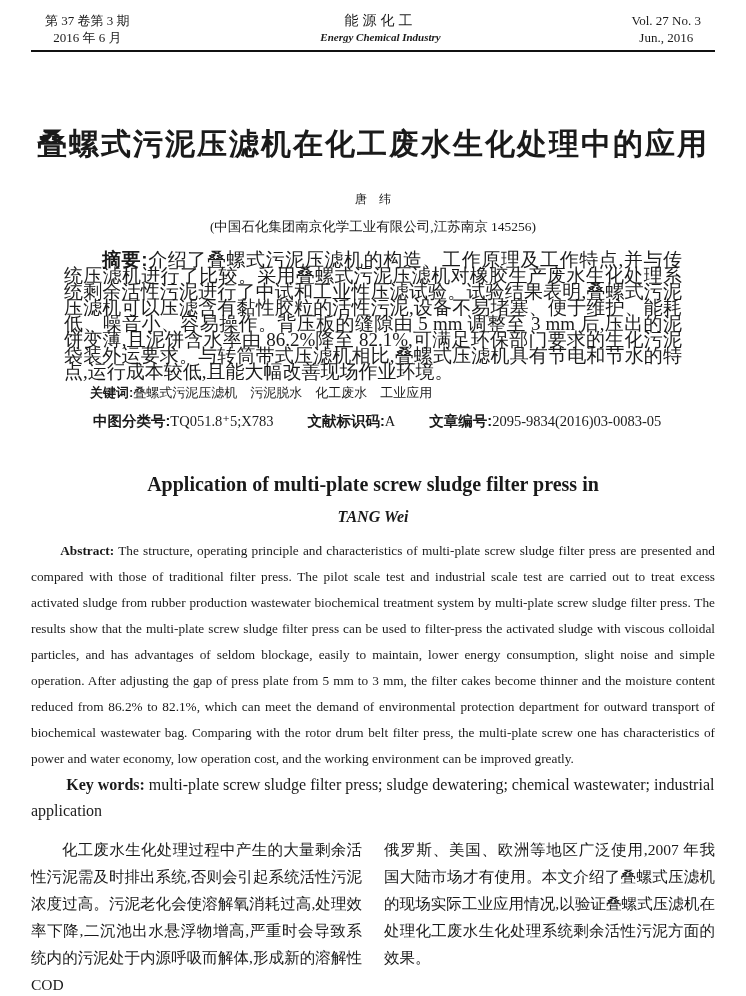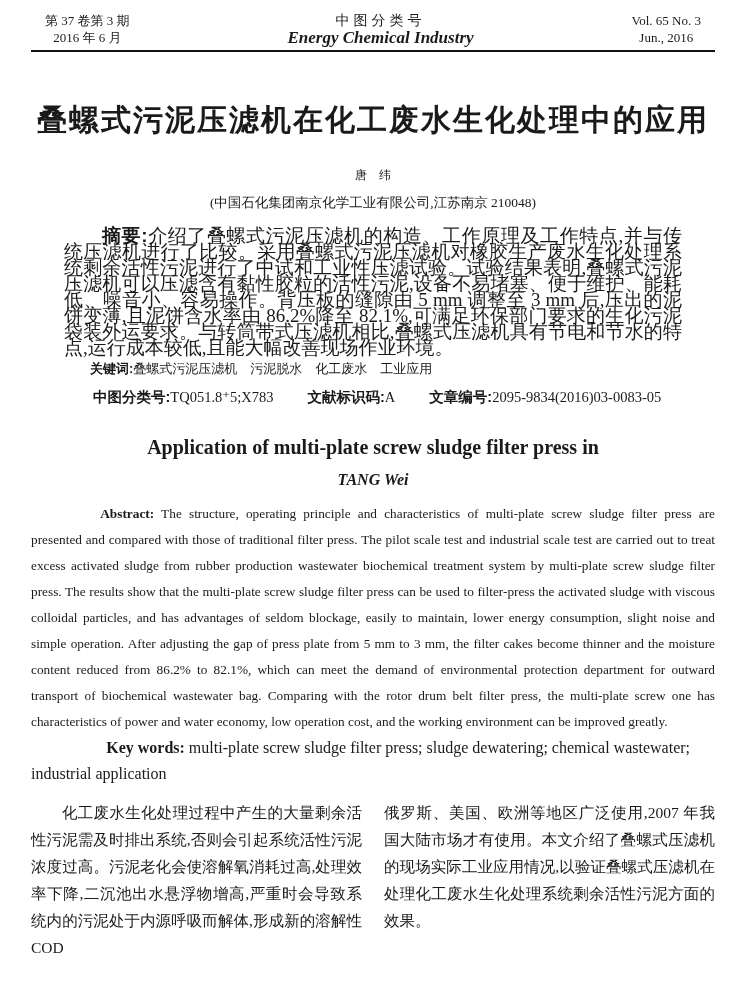--- a/index.html
+++ b/index.html
@@ -26,30 +26,30 @@
     font-size: 13px;
     line-height: 17px;
     padding: 2px 14px 0 14px;
   }
   .jheader .col { text-align: center; }
   .jheader .center-title {
     font-size: 14px;
     letter-spacing: 4px;
     font-weight: 400;
   }
-  .jheader .center-sub { font-style: italic; font-weight: bold; font-size: 17px; }
+  .jheader .center-sub { font-style: italic; font-weight: bold; font-size: 11px; }
   .header-rule {
     border: none;
     border-top: 2.2px solid #111;
     margin-top: 4px;
   }
 
   
   .title-cn {
-    margin-top: 48px;
+    margin-top: 72px;
     text-align: center;
     font-size: 30px;
     font-weight: bold;
     letter-spacing: 2px;
     font-family: "Liberation Sans", "DejaVu Sans", sans-serif;
   }
   .author-cn {
     margin-top: 26px;
     text-align: center;
     font-size: 12px;
@@ -78,21 +78,21 @@
   .clc-line {
     margin: 4px 33px 0 33px;
     font-size: 14.5px;
     line-height: 25px;
     text-indent: 2em;
   }
   .clc-line .gap { display: inline-block; width: 34px; }
 
   
   .title-en {
-    margin-top: 22px;
+    margin-top: 35px;
     text-align: center;
     font-size: 20px;
     font-weight: bold;
     line-height: 31px;
   }
   .author-en {
     margin-top: 8px;
     text-align: center;
     font-size: 16px;
     font-style: italic;
@@ -105,21 +105,21 @@
   }
 
   
   .abstract-en {
     margin-top: 12px;
     font-size: 13.3px;
     line-height: 26px;
     text-align: justify;
     text-indent: 2.2em;
   }
-  .abstract-en .lbl, .kw-en .lbl { font-weight: bold; margin-left: 40px; }
+  .abstract-en .lbl, .kw-en .lbl { font-weight: bold; }
   .kw-en {
     margin-top: 0px;
     font-size: 16px;
     line-height: 26px;
     text-indent: 2.2em;
   }
 
   
   .body-cols {
     margin-top: 12px;
@@ -138,33 +138,33 @@
 <body>
 
 <div class="page">
 
   <div class="jheader">
     <div class="col">
       <div>第 37 卷第 3 期</div>
       <div>2016 年 6 月</div>
     </div>
     <div class="col">
-      <div class="center-title">中图分类号</div>
+      <div class="center-title">能源化工</div>
       <div class="center-sub">Energy Chemical Industry</div>
     </div>
     <div class="col">
-      <div>Vol. 65 No. 3</div>
+      <div>Vol. 27 No. 3</div>
       <div>Jun., 2016</div>
     </div>
   </div>
   <hr class="header-rule">
 
   <h1 class="title-cn">叠螺式污泥压滤机在化工废水生化处理中的应用</h1>
   <div class="author-cn">唐　纬</div>
-  <div class="affil-cn">(中国石化集团南京化学工业有限公司,江苏南京 210048)</div>
+  <div class="affil-cn">(中国石化集团南京化学工业有限公司,江苏南京 145256)</div>
 
   <p class="abstract-cn"><span class="lbl">摘要:</span><span>介绍了叠螺式污泥压滤机的构造、工作原理及工作特点,并与传统压滤机进行了比较。采用叠螺式污泥压滤机对橡胶生产废水生化处理系统剩余活性污泥进行了中试和工业性压滤试验。试验结果表明,叠螺式污泥压滤机可以压滤含有黏性胶粒的活性污泥,设备不易堵塞、便于维护、能耗低、噪音小、容易操作。背压板的缝隙由 5 mm 调整至 3 mm 后,压出的泥饼变薄,且泥饼含水率由 86.2%降至 82.1%,可满足环保部门要求的生化污泥袋装外运要求。与转筒带式压滤机相比,叠螺式压滤机具有节电和节水的特点,运行成本较低,且能大幅改善现场作业环境。</span></p>
 
   <p class="kw-cn"><span class="lbl">关键词:</span><span>叠螺式污泥压滤机　污泥脱水　化工废水　工业应用</span></p>
 
   <p class="clc-line"><span class="lbl">中图分类号:</span><span>TQ051.8⁺5;X783</span><span class="gap"></span><span class="lbl">文献标识码:</span><span>A</span><span class="gap"></span><span class="lbl">文章编号:</span><span>2095-9834(2016)03-0083-05</span></p>
 
   <div class="title-en">
     <div>Application of multi-plate screw sludge filter press in</div>
   </div>

